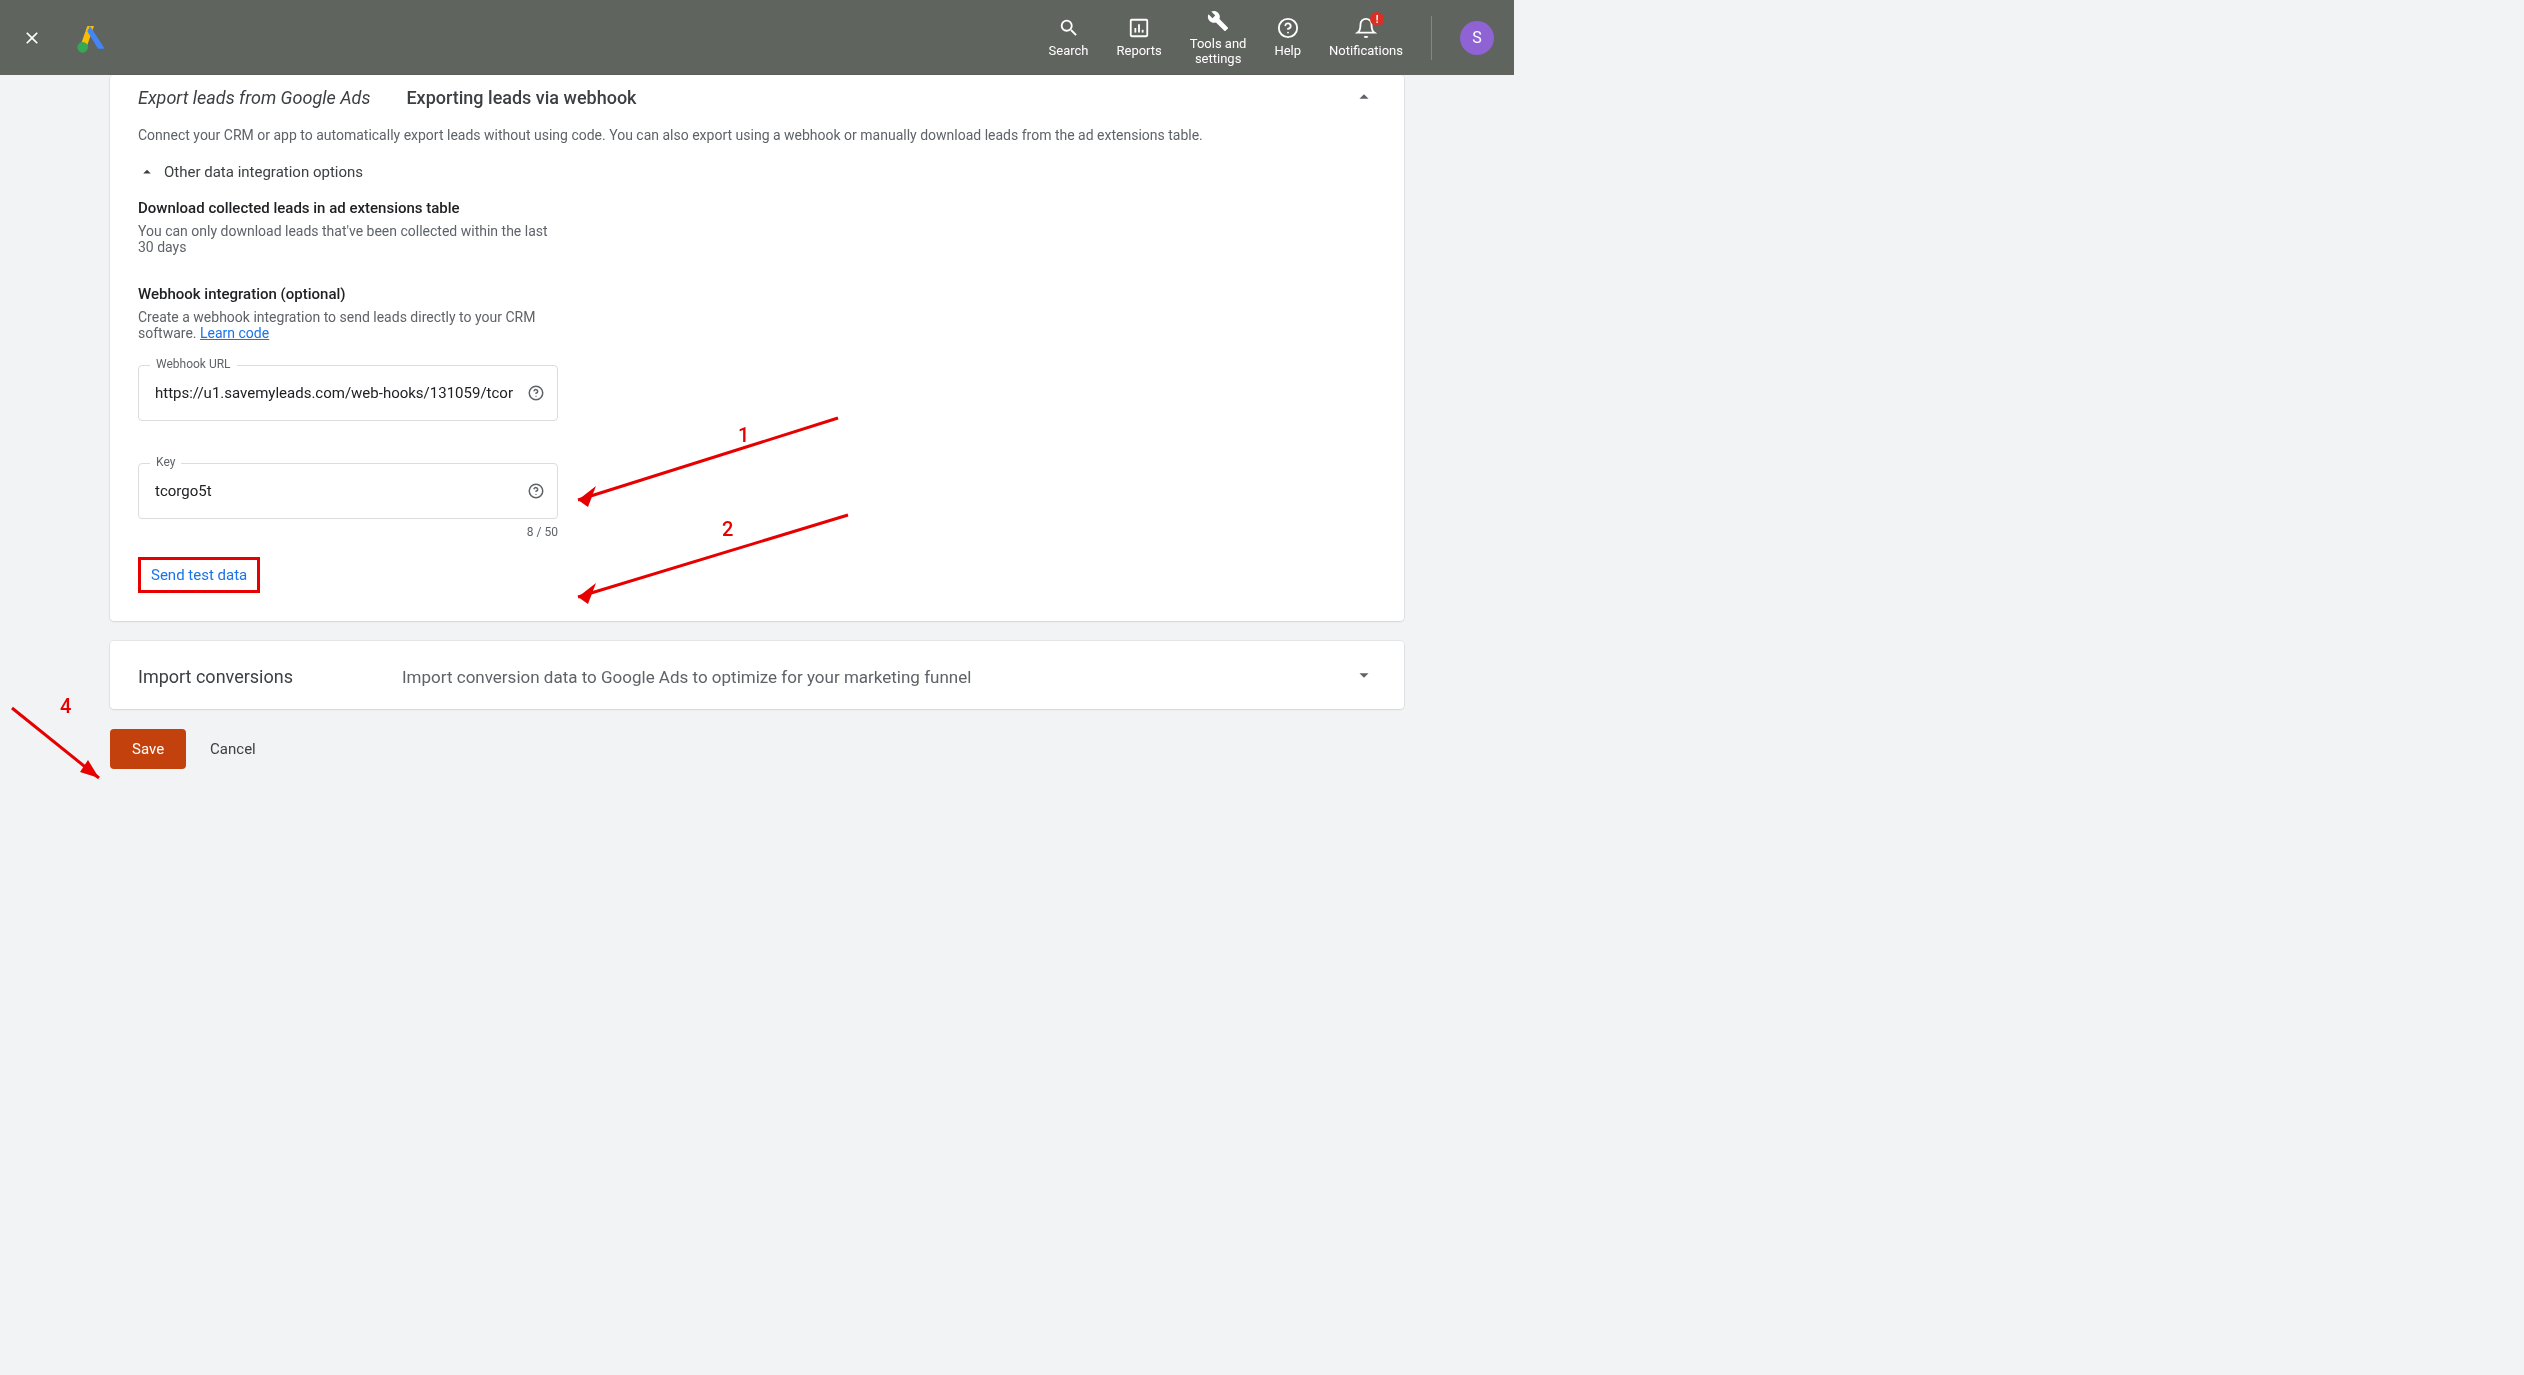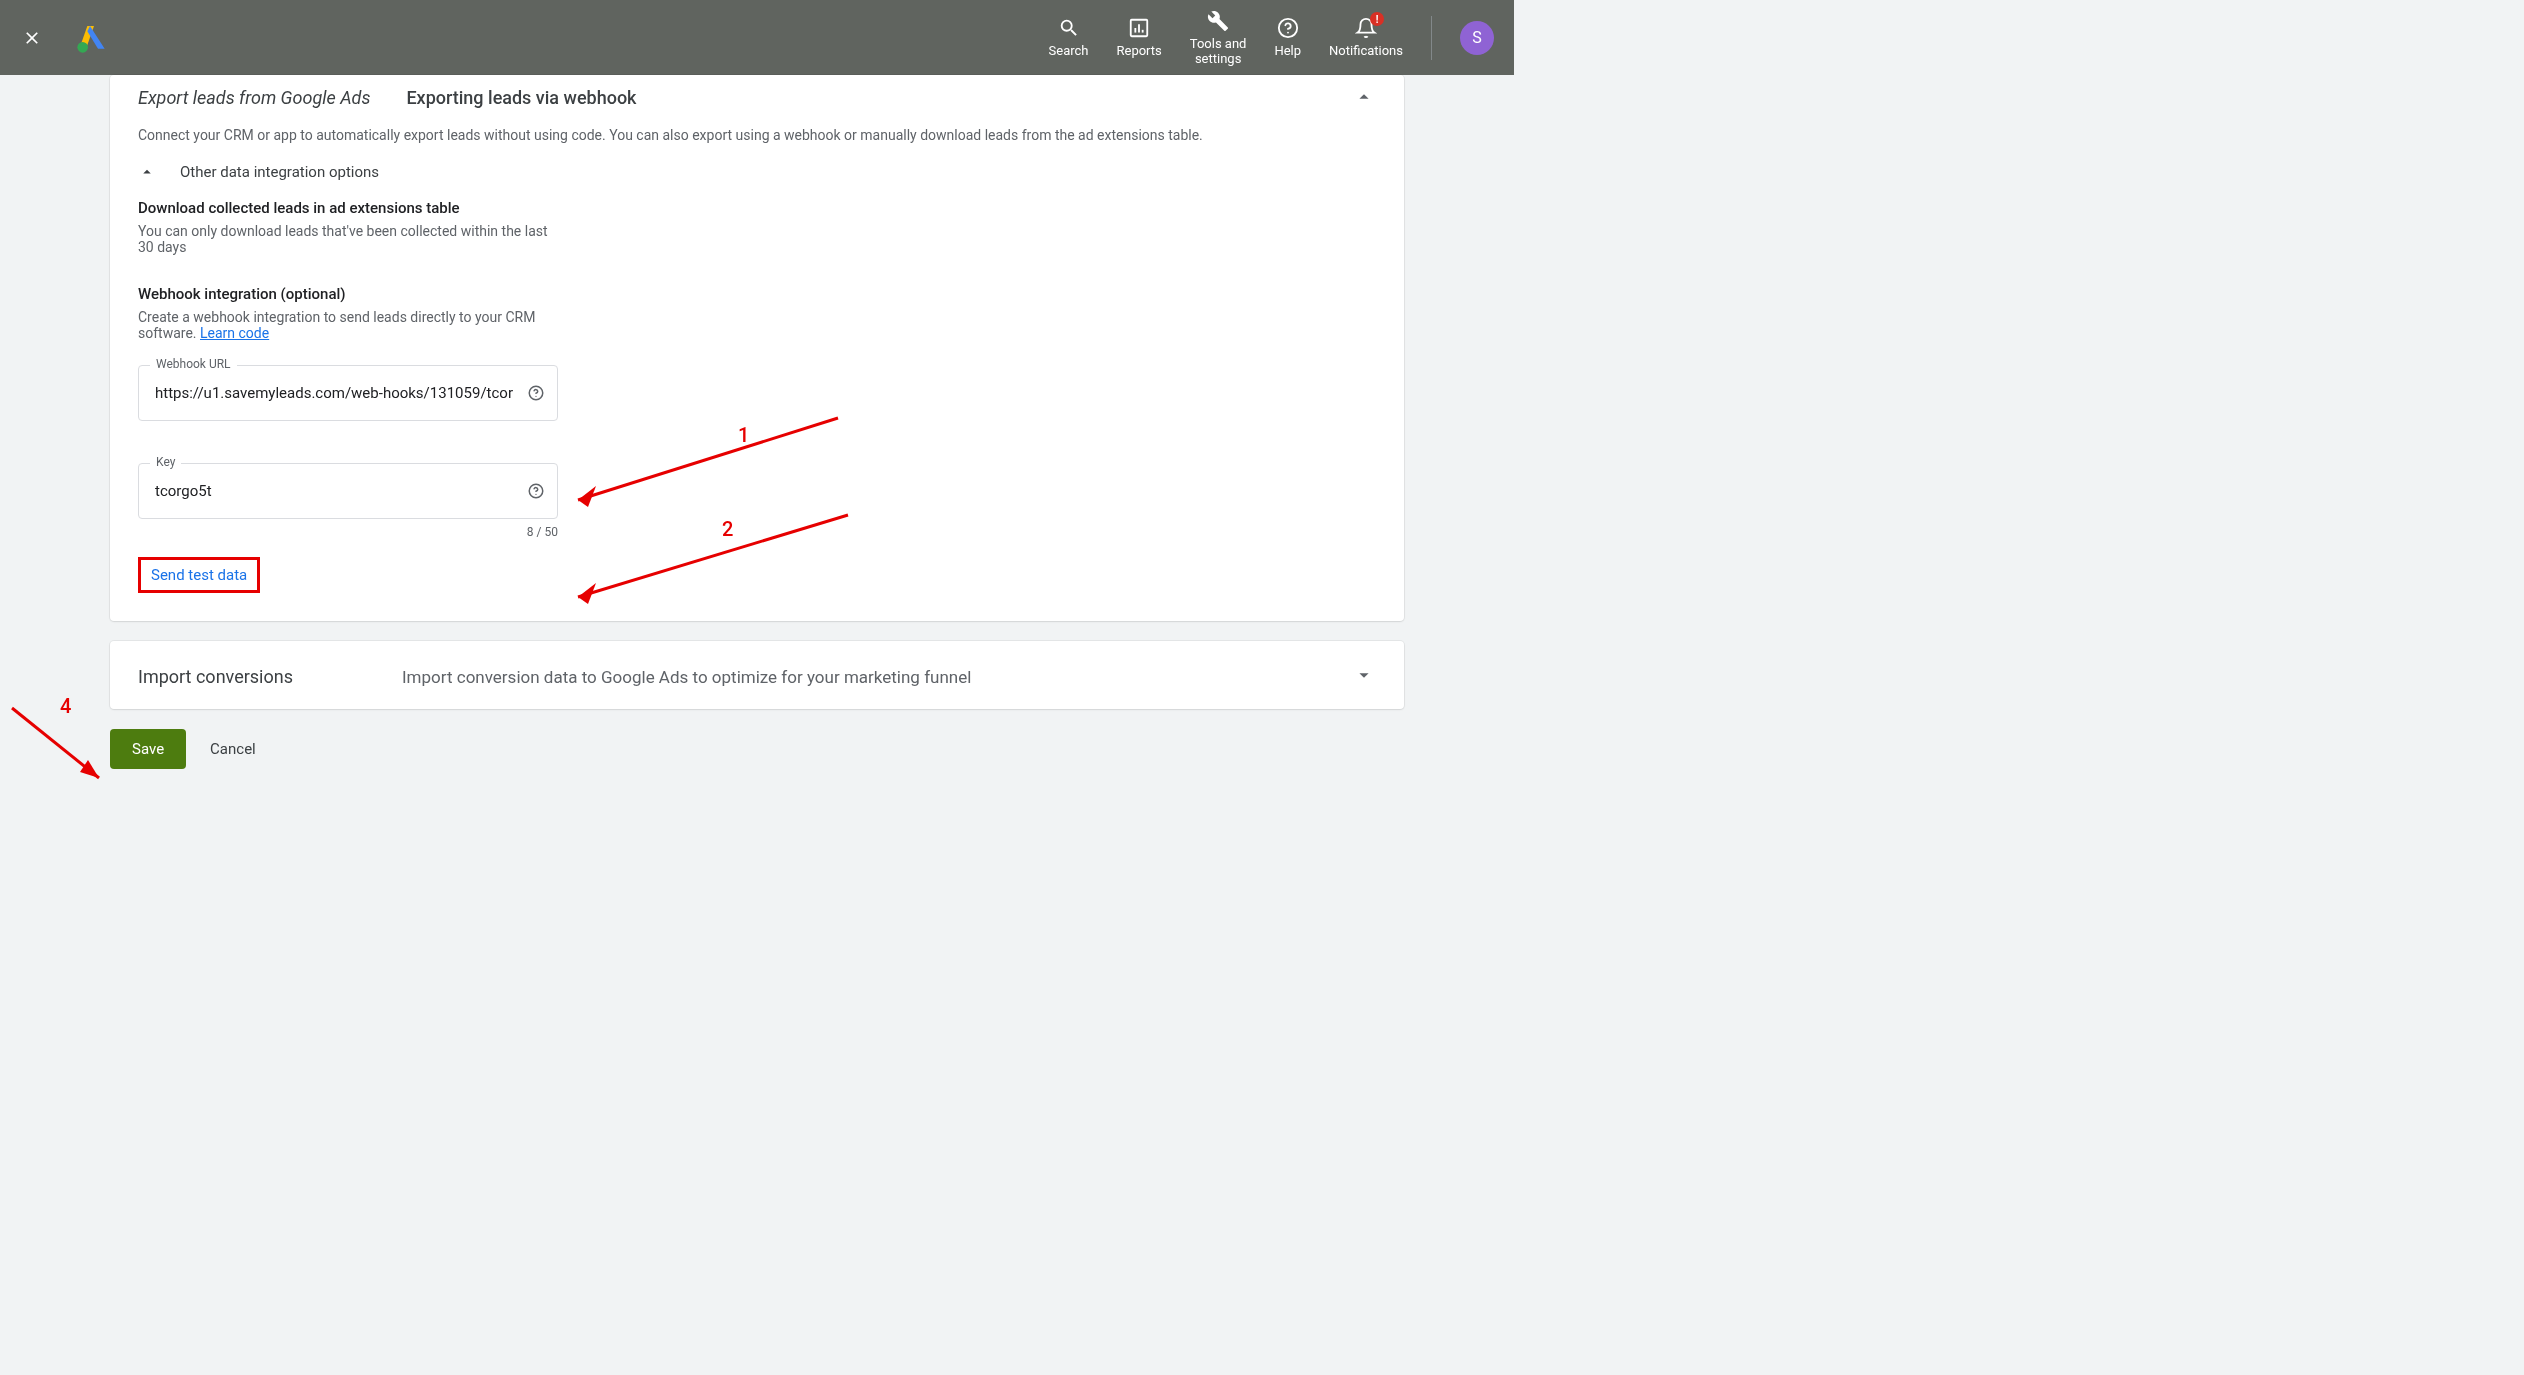--- a/index.html
+++ b/index.html
@@ -85,21 +85,21 @@
     margin-left: 36px;
     font-size: 18px; font-weight:500; color:#3c4043;
   }
   .chevron-box {
     margin-left:auto; width:24px;height:24px; cursor:pointer;
     display:flex;align-items:center;justify-content:center;
   }
   .card-body { padding: 12px 28px 28px 28px; }
   .desc { font-size:14px; color:#5f6368; margin-top:6px; margin-bottom:20px;}
   .sub-toggle {
-    display:flex;align-items:center;gap:24px;
+    display:flex;align-items:center;gap:8px;
     font-size:15px; color:#3c4043; margin-bottom:18px;
     cursor:pointer;
   }
   .section-h {
     font-size:15px; font-weight:500; color:#202124; margin-bottom:6px;
   }
   .section-p {
     font-size:14px; color:#5f6368; max-width:410px;
   }
   .learn-link { color:#1a73e8; text-decoration:underline; cursor:pointer;}
@@ -145,21 +145,21 @@
     display:flex;
     align-items:flex-end;
     padding: 22px 28px;
   }
   .card2 h3 { font-size:18px; font-weight:400; color:#3c4043; width:264px;}
   .card2 .sub { font-size:17px; color:#5f6368; flex:1;}
   .actions {
     display:flex; gap:24px; align-items:center; margin-top:4px;
   }
   .btn-primary {
-    background:#4d7c0f; color:#fff; border:none;
+    background:#c2410c; color:#fff; border:none;
     height:40px; padding:0 22px; border-radius:4px;
     font-size:15px; cursor:pointer; font-family:inherit;
   }
   .btn-text {
     background:none;border:none;color:#3c4043;font-size:15px;cursor:pointer;font-family:inherit;
   }
   
   .anno {
     position:absolute;
     pointer-events:none;

